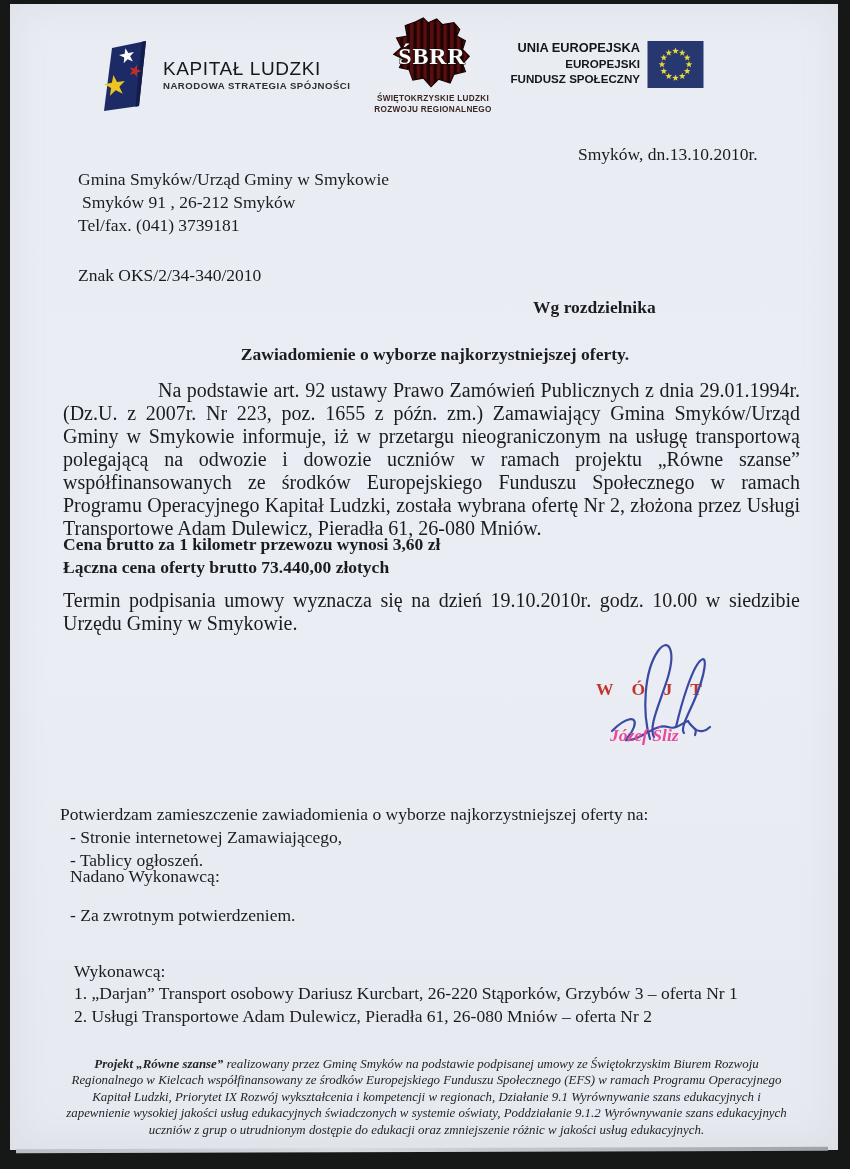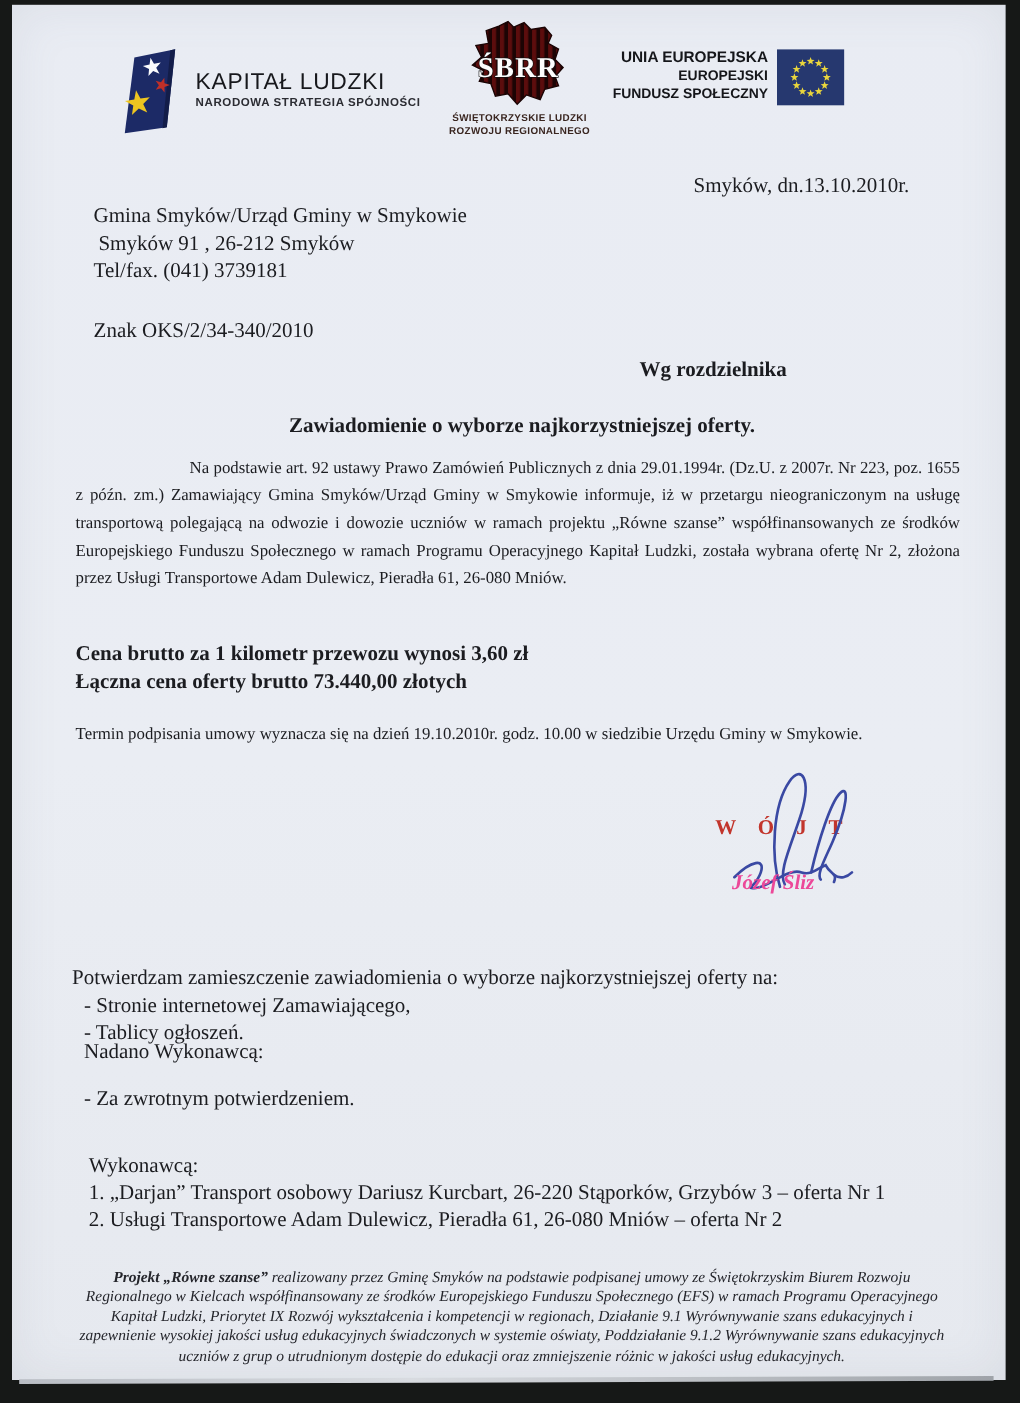--- a/index.html
+++ b/index.html
@@ -15,21 +15,21 @@
     background:linear-gradient(180deg,#e9ecf3 0%,#eaedf3 55%,#e6e9ef 100%);
     box-shadow:inset 0 0 40px rgba(120,130,150,.12);
   }
   .paper-edge{
     left:16px;top:1148px;width:812px;height:4px;
     background:linear-gradient(90deg,#b9bdc4,#d8dbe0 40%,#9fa3a9);
     transform:rotate(-.18deg);
   }
   .t{position:absolute;font-size:17.5px;line-height:23px;white-space:nowrap;}
   .bold{font-weight:bold;}
-  .para{position:absolute;font-size:14px;line-height:23px;text-align:justify;white-space:normal;}
+  .para{position:absolute;font-size:20px;line-height:23px;text-align:justify;white-space:normal;}
   .sans{font-family:"Liberation Sans", sans-serif;}
   
   .kl-title{left:163px;top:58px;font-size:19px;font-weight:normal;letter-spacing:.6px;color:#17181c;}
   .kl-sub{left:163px;top:80px;font-size:9.6px;font-weight:bold;letter-spacing:.5px;color:#2c2d33;}
   .sbrr-sub{left:358px;top:93px;width:150px;text-align:center;font-size:8.2px;font-weight:bold;line-height:11px;color:#3a2620;letter-spacing:.3px;}
   .eu-text{left:430px;top:40px;width:210px;text-align:right;line-height:15.5px;color:#15161a;}
   .eu-l1{font-size:12.8px;font-weight:bold;}
   .eu-l2{font-size:11.6px;font-weight:bold;}
   
   .stamp{left:596px;top:679px;font-size:17.5px;font-weight:bold;letter-spacing:7px;color:#c2352c;}
@@ -111,21 +111,21 @@
 
 <div class="abs t bold" style="left:533px;top:296px;">Wg rozdzielnika</div>
 
 <div class="abs t bold" style="left:40px;top:343px;width:790px;text-align:center;">Zawiadomienie o wyborze najkorzystniejszej oferty.</div>
 
 <div class="abs para" style="left:63px;top:379px;width:737px;text-indent:95px;">Na podstawie art. 92 ustawy Prawo Zamówień Publicznych z dnia 29.01.1994r. (Dz.U. z 2007r. Nr 223, poz. 1655 z późn. zm.) Zamawiający Gmina Smyków/Urząd Gminy w Smykowie informuje, iż w przetargu nieograniczonym na usługę transportową polegającą na odwozie i dowozie uczniów w ramach projektu „Równe szanse” współfinansowanych ze środków Europejskiego Funduszu Społecznego w ramach Programu Operacyjnego Kapitał Ludzki, została wybrana ofertę Nr 2, złożona przez Usługi Transportowe Adam Dulewicz, Pieradła 61, 26-080 Mniów.</div>
 
 <div class="abs t bold" style="left:63px;top:533px;">Cena brutto za 1 kilometr przewozu wynosi 3,60 zł</div>
 <div class="abs t bold" style="left:63px;top:556px;">Łączna cena oferty brutto 73.440,00 złotych</div>
 
-<div class="abs para" style="left:63px;top:589px;width:737px;margin-top:12px;">Termin podpisania umowy wyznacza się na dzień 19.10.2010r. godz. 10.00 w siedzibie Urzędu Gminy w Smykowie.</div>
+<div class="abs para" style="left:63px;top:589px;width:737px;">Termin podpisania umowy wyznacza się na dzień 19.10.2010r. godz. 10.00 w siedzibie Urzędu Gminy w Smykowie.</div>
 
 <div class="abs stamp">W Ó J T</div>
 <svg class="abs" style="left:598px;top:642px;overflow:visible;" width="130" height="102" viewBox="0 0 130 100">
   <g fill="none" stroke="#3a49a3" stroke-width="2.2" stroke-linecap="round">
     <path d="M52,96 C44,70 46,28 60,8 C70,-6 78,6 70,34 C62,60 50,84 56,94"></path>
     <path d="M78,84 C84,58 94,26 102,18 C110,10 108,30 96,58 C90,72 82,86 86,90"></path>
     <path d="M14,88 C28,74 40,72 36,84 C32,96 22,98 32,97 C44,96 58,80 70,84 C78,87 84,80 90,78 C94,86 100,84 97,92"></path>
     <path d="M97,86 C102,90 108,88 112,84"></path>
   </g>
 </svg>

